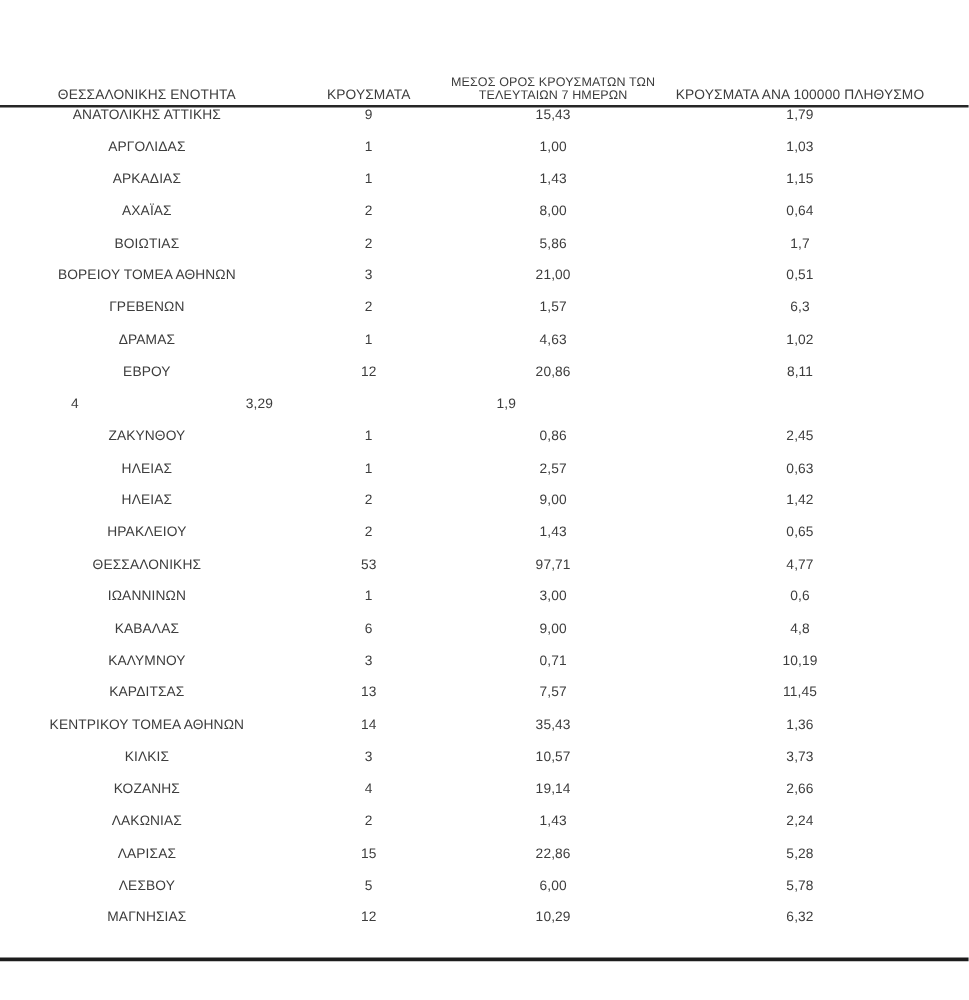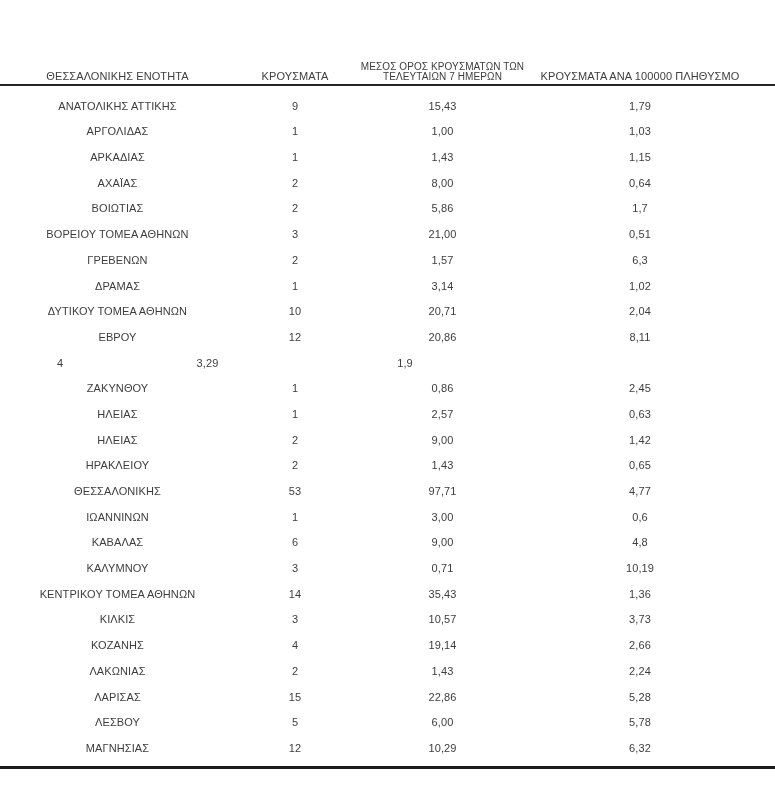--- a/index.html
+++ b/index.html
@@ -39,21 +39,21 @@
   .th.small {
     font-size: 10px;
     line-height: 10px;
   }
   .col1 { width: 235px; }
   .col2 { width: 120px; }
   .col3 { width: 175px; }
   .col4 { width: 220px; }
   .tbody .tr {
     display: flex;
-    align-items: flex-end;
+    align-items: flex-start;
     height: 25.7px;
   }
   .td {
     text-align: center;
     font-size: 11px;
     letter-spacing: 0.1px;
   }
   .bottom-rule {
     height: 3px;
     background: #1c1c1c;
@@ -122,30 +122,24 @@
   <div class="tr">
     <div class="td col1">ΓΡΕΒΕΝΩΝ</div>
     <div class="td col2">2</div>
     <div class="td col3">1,57</div>
     <div class="td col4">6,3</div>
   </div>
 
   <div class="tr">
     <div class="td col1">ΔΡΑΜΑΣ</div>
     <div class="td col2">1</div>
-    <div class="td col3">3,14</div>
+    <div class="td col3">4,63</div>
     <div class="td col4">1,02</div>
   </div>
 
-  <div class="tr">
-    <div class="td col1">ΔΥΤΙΚΟΥ ΤΟΜΕΑ ΑΘΗΝΩΝ</div>
-    <div class="td col2">10</div>
-    <div class="td col3">20,71</div>
-    <div class="td col4">2,04</div>
-  </div>
 
   <div class="tr">
     <div class="td col1">ΕΒΡΟΥ</div>
     <div class="td col2">12</div>
     <div class="td col3">20,86</div>
     <div class="td col4">8,11</div>
   </div>
 
   <div class="tr">
     <div class="td col2">4</div>
@@ -202,20 +196,26 @@
     <div class="td col4">4,8</div>
   </div>
 
   <div class="tr">
     <div class="td col1">ΚΑΛΥΜΝΟΥ</div>
     <div class="td col2">3</div>
     <div class="td col3">0,71</div>
     <div class="td col4">10,19</div>
   </div>
 
+  <div class="tr">
+    <div class="td col1">ΚΑΡΔΙΤΣΑΣ</div>
+    <div class="td col2">13</div>
+    <div class="td col3">7,57</div>
+    <div class="td col4">11,45</div>
+  </div>
 
   <div class="tr">
     <div class="td col1">ΚΕΝΤΡΙΚΟΥ ΤΟΜΕΑ ΑΘΗΝΩΝ</div>
     <div class="td col2">14</div>
     <div class="td col3">35,43</div>
     <div class="td col4">1,36</div>
   </div>
 
   <div class="tr">
     <div class="td col1">ΚΙΛΚΙΣ</div>

